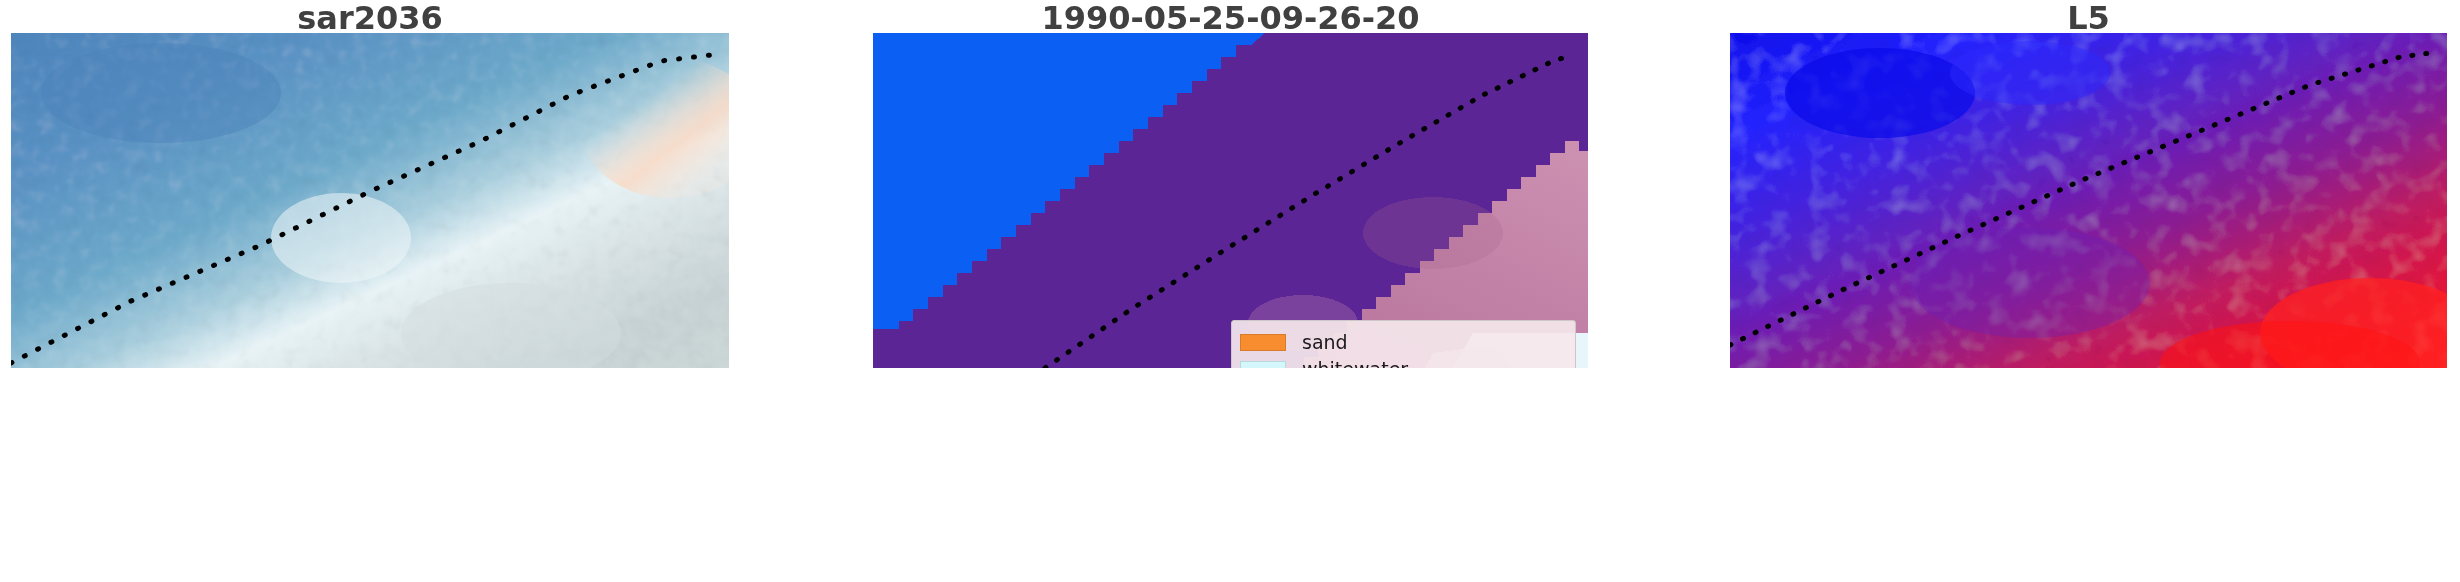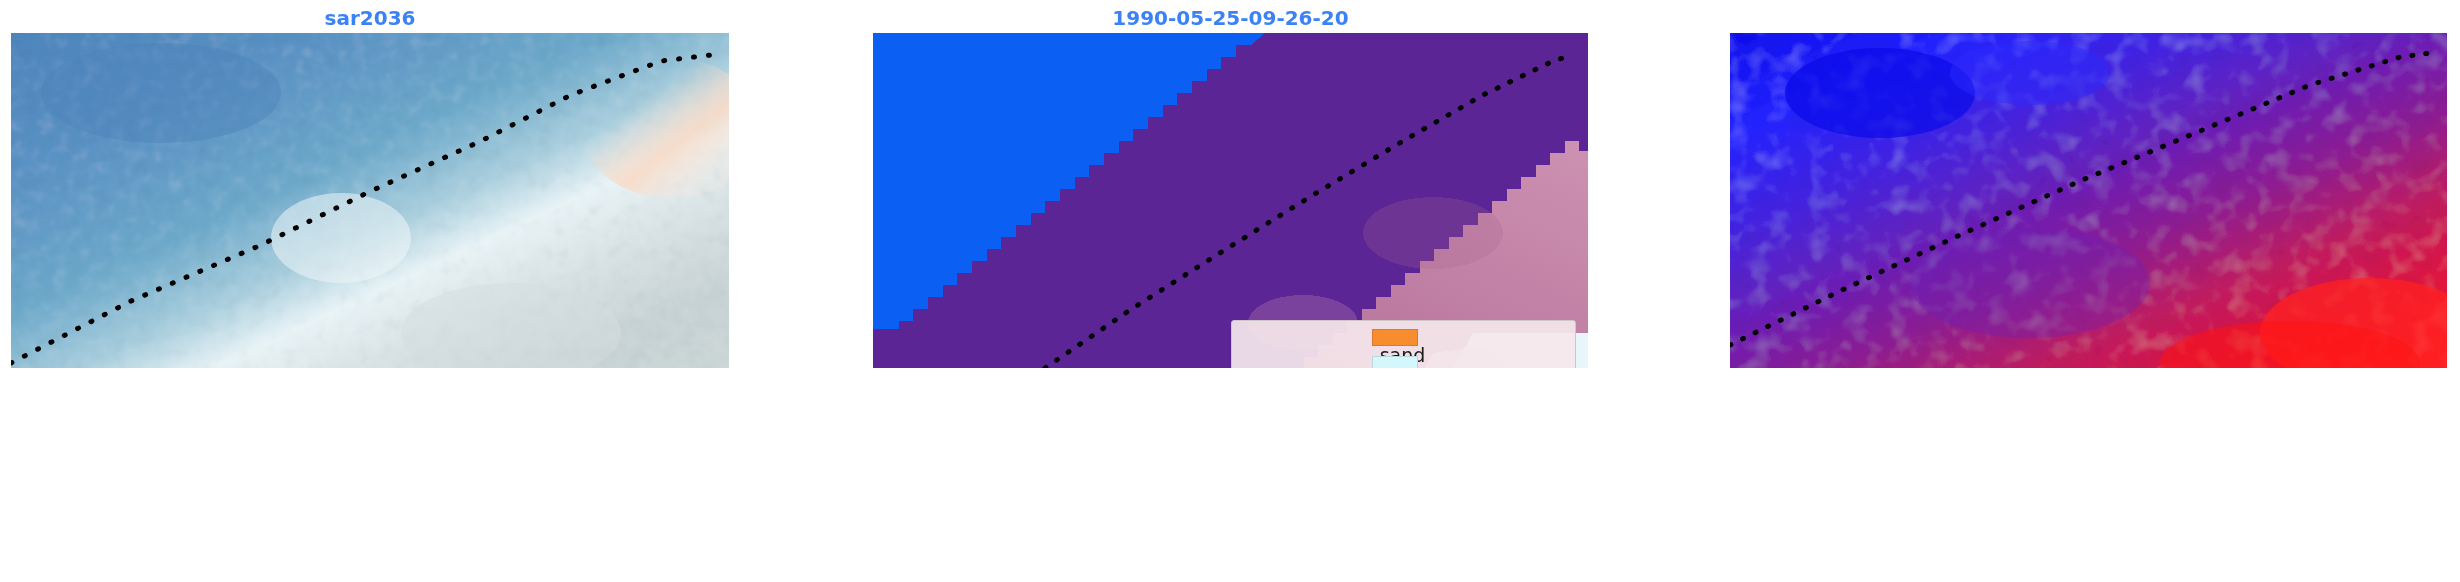--- a/index.html
+++ b/index.html
@@ -26,22 +26,22 @@
     overflow: hidden;
   }
   .panel-title {
     position: absolute;
     top: 6px;
     height: 24px;
     line-height: 24px;
     text-align: center;
     font-family: "DejaVu Sans", sans-serif;
     font-weight: bold;
-    font-size: 20px;
-    color: #3b82f6;
+    font-size: 32px;
+    color: #404040;
     white-space: nowrap;
   }
   .raster {
     position: absolute;
     left: 0; top: 0;
     width: 100%;
     height: 100%;
   }
   .raster svg { display:block; width:100%; height:100%; }
 
@@ -81,21 +81,20 @@
     padding: 8px 10px 8px 8px;
     box-sizing: border-box;
     font-size: 19px;
     color: #1a1a1a;
     font-family: "DejaVu Sans", sans-serif;
   }
   .legend-row {
     display: flex;
     align-items: center;
     height: 27px;
-    flex-direction: column;
   }
   .swatch {
     width: 46px;
     height: 17px;
     margin-right: 16px;
     flex: 0 0 auto;
     border: 1px solid rgba(0,0,0,0.12);
     box-sizing: border-box;
   }
   .legend-label {
@@ -225,20 +224,21 @@
         <span class="legend-label">sand</span>
       </div>
       <div class="legend-row">
         <span class="swatch" style="background:#d4f7fb;"></span>
         <span class="legend-label">whitewater</span>
       </div>
 
     </div>
   </div>
 
+  <div class="panel-title" style="left:1730px;width:717px;">L5</div>
 
   <div class="panel" id="panel-index">
     <div class="raster">
       <svg viewBox="0 0 717 335" preserveAspectRatio="none">
         <defs>
           <linearGradient id="g-idx" x1="0.05" y1="0" x2="0.95" y2="1">
             <stop offset="0.00" stop-color="#1212f0"></stop>
             <stop offset="0.14" stop-color="#2222ff"></stop>
             <stop offset="0.30" stop-color="#4324e0"></stop>
             <stop offset="0.46" stop-color="#6a1fb8"></stop>

